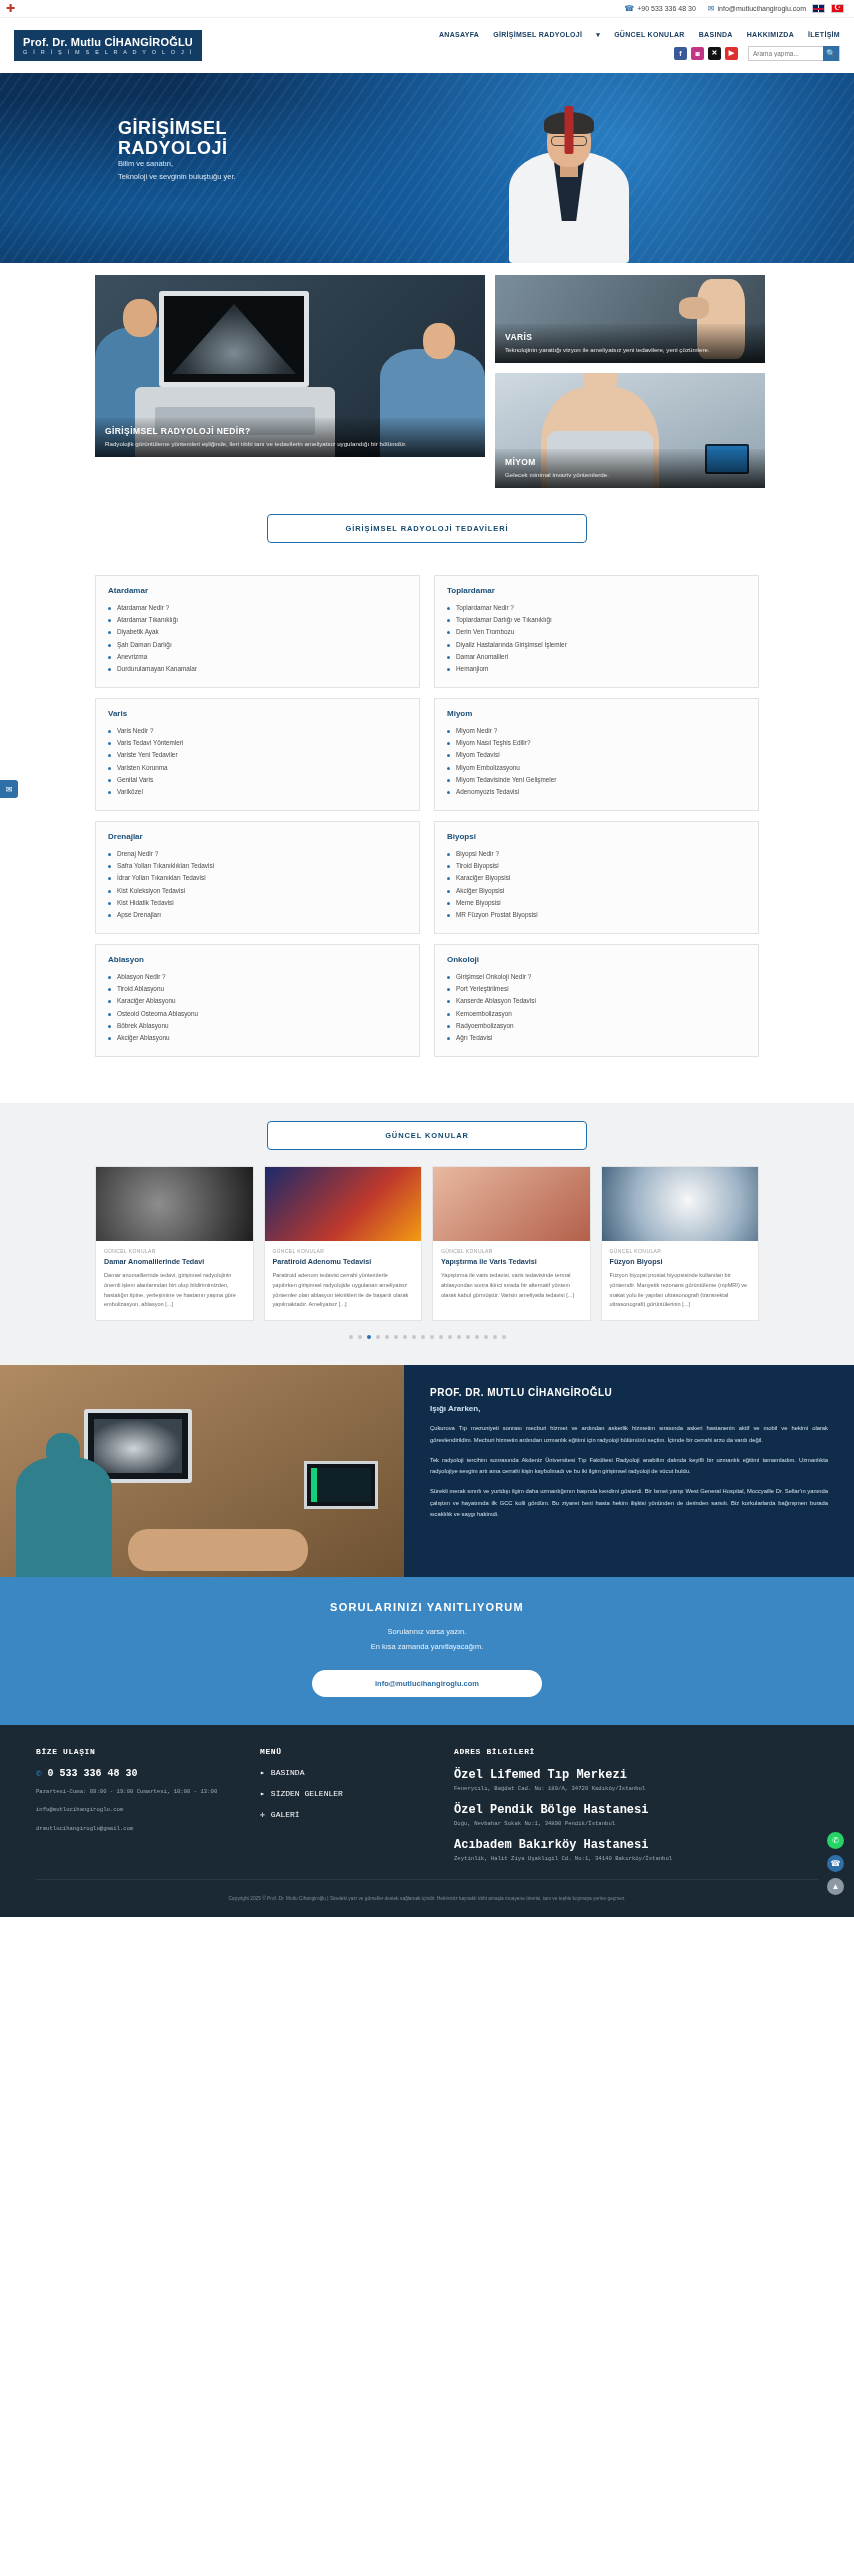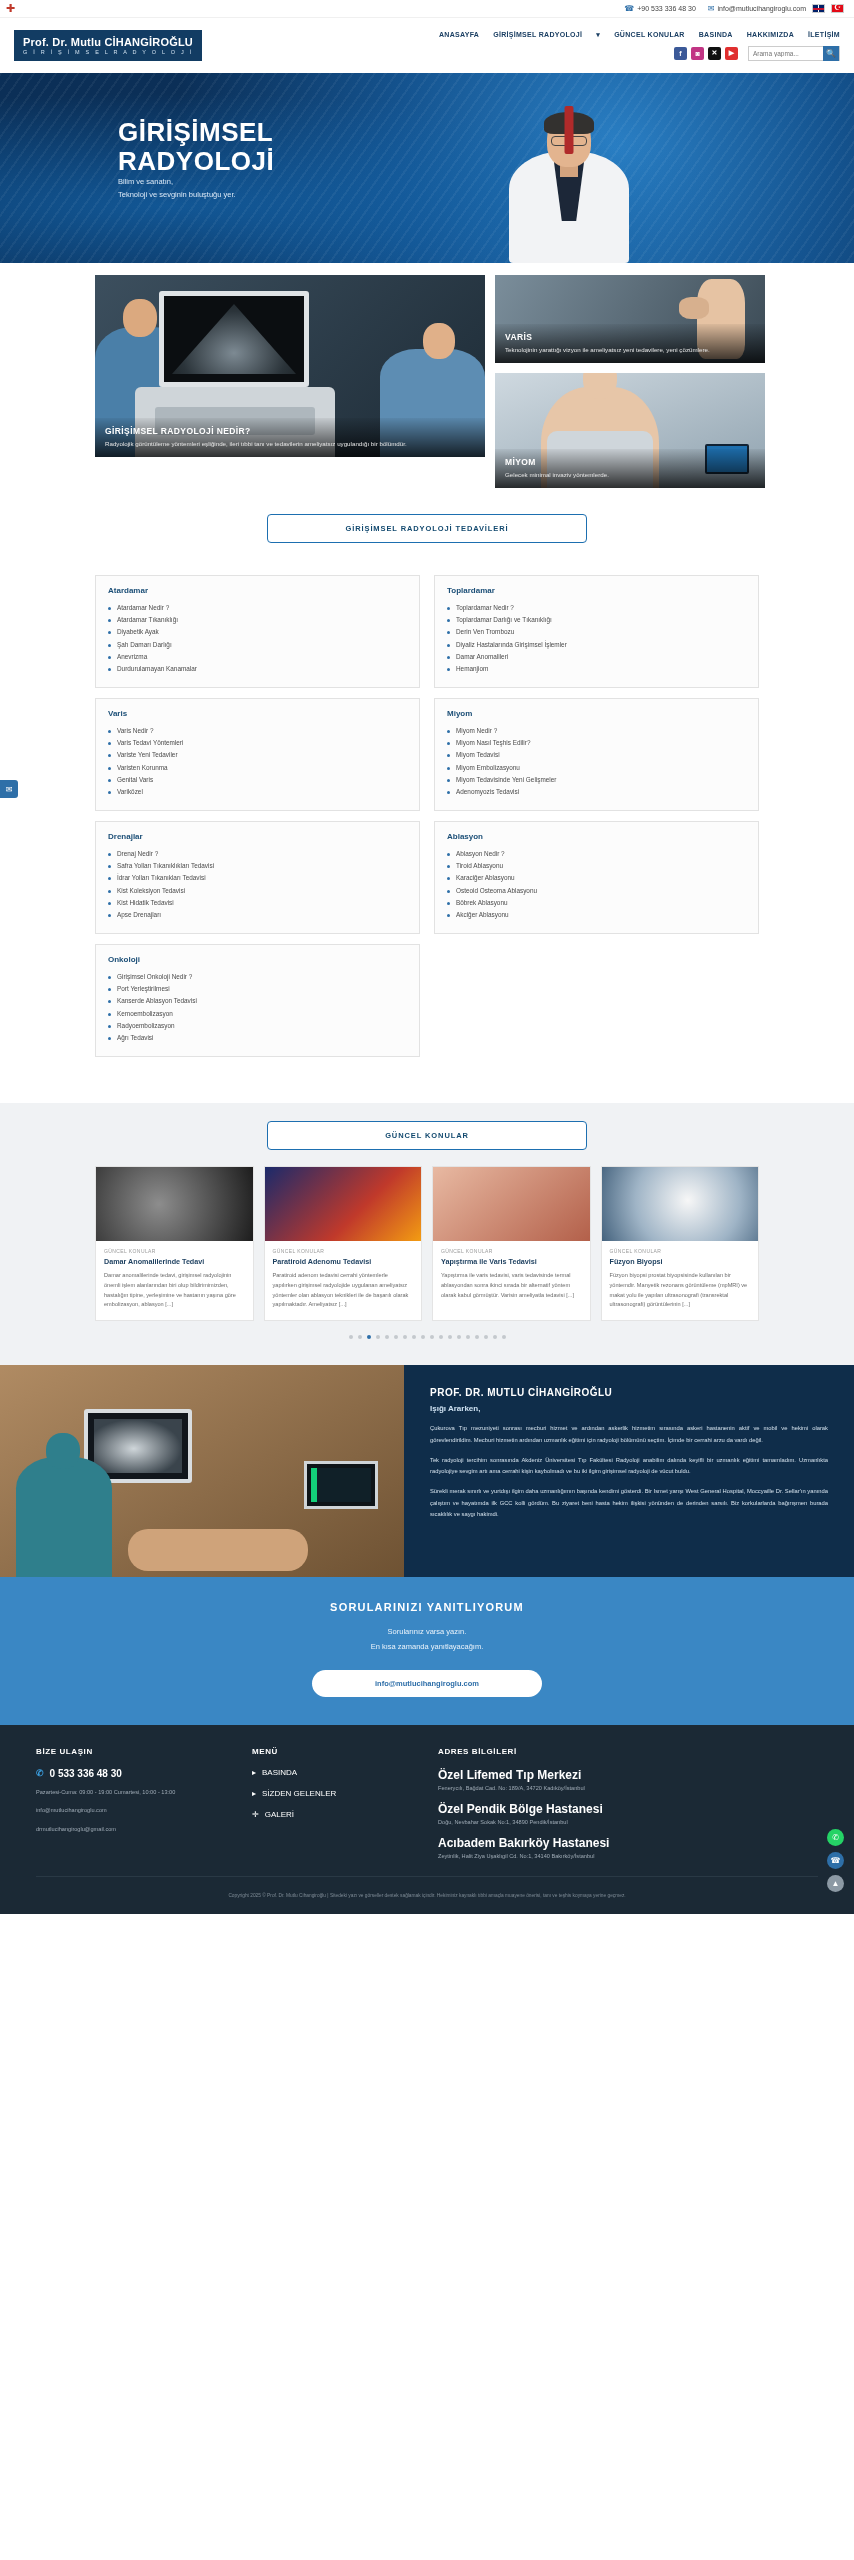--- a/index.html
+++ b/index.html
@@ -94,21 +94,21 @@
       radial-gradient(circle at 72% 40%, #2a7fc4 0%, #14538f 35%, #0b2f57 70%),
       #0b2f57;
   }
   .hero::before {
     content: ""; position: absolute; inset: 0;
     background:
       repeating-linear-gradient(125deg, rgba(255,255,255,.05) 0 2px, transparent 2px 9px),
       radial-gradient(ellipse at 20% 70%, rgba(20,100,170,.75), transparent 60%);
   }
   .hero-text { position: absolute; left: 118px; top: 45px; color: #fff; z-index: 3; }
-  .hero-text h1 { font-size: 26px; line-height: 1.12; font-weight: bold; letter-spacing: .5px; }
+  .hero-text h1 { font-size: 18px; line-height: 1.12; font-weight: bold; letter-spacing: .5px; }
   .hero-text .sub { font-size: 7.5px; line-height: 1.7; color: #dbe9f7; }
   .doctor {
     position: absolute; right: 225px; bottom: 0; width: 120px; height: 175px; z-index: 2;
   }
   .doc-coat {
     position: absolute; bottom: 0; left: 50%; transform: translateX(-50%);
     width: 120px; height: 112px; background: #f2f3f5;
     border-radius: 46% 46% 4px 4px / 34% 34% 4px 4px;
   }
   .doc-coat::before {
@@ -289,21 +289,21 @@
   .cta { background: #3a87c4; text-align: center; padding: 24px 0 28px; color: #fff; }
   .cta h2 { font-size: 11px; letter-spacing: 1.2px; font-weight: bold; }
   .cta p { font-size: 7.5px; margin-top: 12px; line-height: 1.9; color: #eaf3fb; }
   .cta .mailbtn {
     display: inline-block; margin-top: 16px; background: #fff; color: #2d6ea8;
     font-size: 7.5px; padding: 9px 0; width: 230px; border-radius: 16px; font-weight: bold;
   }
 
   
   .footer { background: #1b2935; color: #cfd6dd; padding: 22px 36px 16px; }
-  .footer-grid { display: grid; grid-template-columns: 200px 170px 1fr; gap: 16px; }
+  .footer-grid { display: grid; grid-template-columns: 200px 170px 1fr; gap: 24px; font-family: Liberation Mono, monospace; }
   .footer h4 { font-size: 8px; color: #fff; letter-spacing: .6px; margin-bottom: 12px; }
   .f-phone { font-size: 10px; color: #fff; font-weight: bold; display: flex; align-items: center; gap: 6px; }
   .f-phone .ico { color: #3a9ad9; font-size: 9px; }
   .f-note { font-size: 5.6px; line-height: 1.9; margin-top: 8px; color: #9fabb6; }
   .f-menu div { font-size: 8px; color: #fff; margin-bottom: 12px; display: flex; align-items: center; gap: 6px; }
   .f-menu .mi { color: #ffffff; font-size: 8px; }
   .addr-item { margin-bottom: 11px; }
   .addr-item .name { font-size: 12px; color: #fff; font-weight: bold; }
   .addr-item .line { font-size: 5.6px; color: #9fabb6; margin-top: 3px; }
   .copyright {
@@ -486,20 +486,31 @@
       <ul>
         <li>Drenaj Nedir ?</li>
         <li>Safra Yolları Tıkanıklıkları Tedavisi</li>
         <li>İdrar Yolları Tıkanıkları Tedavisi</li>
         <li>Kist Koleksiyon Tedavisi</li>
         <li>Kist Hidatik Tedavisi</li>
         <li>Apse Drenajları</li>
       </ul>
     </div>
     <div class="tbox">
+      <h4>Biyopsi</h4>
+      <ul>
+        <li>Biyopsi Nedir ?</li>
+        <li>Tiroid Biyopsisi</li>
+        <li>Karaciğer Biyopsisi</li>
+        <li>Akciğer Biyopsisi</li>
+        <li>Meme Biyopsisi</li>
+        <li>MR Füzyon Prostat Biyopsisi</li>
+      </ul>
+    </div>
+    <div class="tbox">
       <h4>Ablasyon</h4>
       <ul>
         <li>Ablasyon Nedir ?</li>
         <li>Tiroid Ablasyonu</li>
         <li>Karaciğer Ablasyonu</li>
         <li>Osteoid Osteoma Ablasyonu</li>
         <li>Böbrek Ablasyonu</li>
         <li>Akciğer Ablasyonu</li>
       </ul>
     </div>

